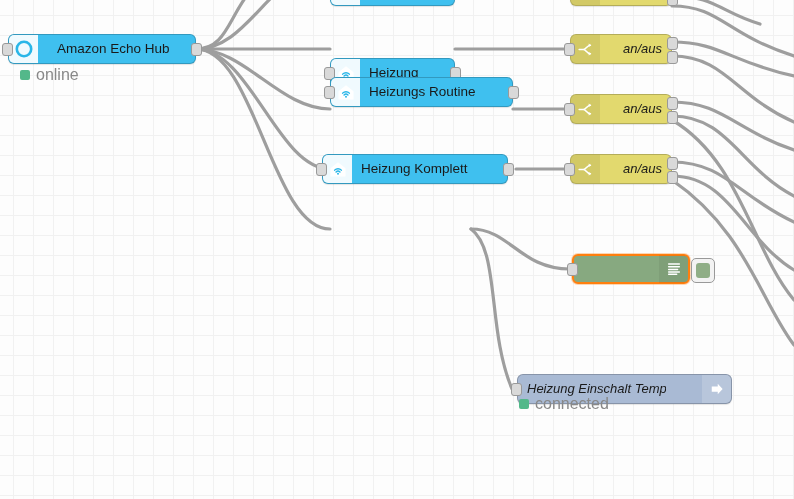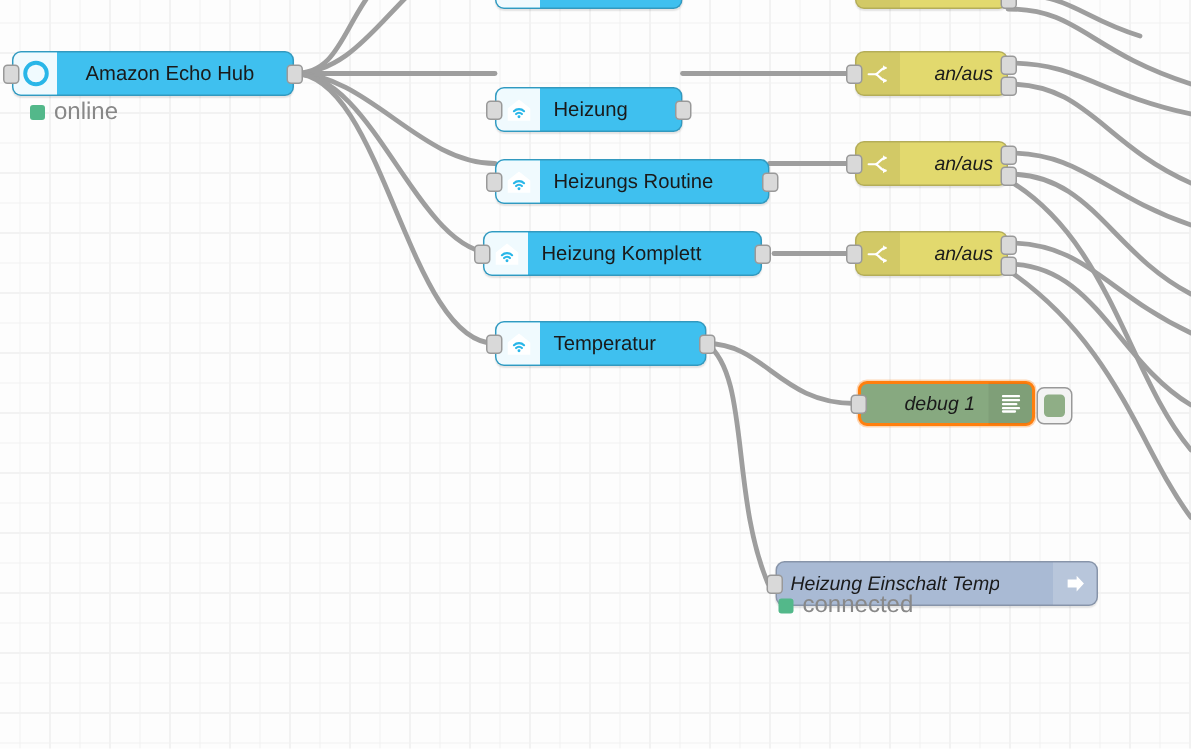--- a/index.html
+++ b/index.html
@@ -188,21 +188,21 @@
         <path d="M12 3 L22 11 V22 H2 V11 Z" fill="#ffffff"></path>
         <path d="M7.5 13.5a6.3 6.3 0 0 1 9 0" fill="none" stroke="#29b6e8" stroke-width="1.9" stroke-linecap="round"></path>
         <path d="M9.4 16a3.7 3.7 0 0 1 5.2 0" fill="none" stroke="#29b6e8" stroke-width="1.9" stroke-linecap="round"></path>
         <circle cx="12" cy="18.4" r="1.3" fill="#29b6e8"></circle>
       </svg>
     </span>
     <span class="label">Heizung</span>
     <span class="port out"></span>
   </div>
 
-  <div class="node n-alexa" style="left:330px;top:106px;width:183px;">
+  <div class="node n-alexa" style="left:330px;top:77px;width:183px;">
     <span class="port in"></span>
     <span class="icon-cell">
       <svg width="18" height="18" viewBox="0 0 24 24" aria-hidden="true">
         <path d="M12 3 L22 11 V22 H2 V11 Z" fill="#ffffff"></path>
         <path d="M7.5 13.5a6.3 6.3 0 0 1 9 0" fill="none" stroke="#29b6e8" stroke-width="1.9" stroke-linecap="round"></path>
         <path d="M9.4 16a3.7 3.7 0 0 1 5.2 0" fill="none" stroke="#29b6e8" stroke-width="1.9" stroke-linecap="round"></path>
         <circle cx="12" cy="18.4" r="1.3" fill="#29b6e8"></circle>
       </svg>
     </span>
     <span class="label">Heizungs Routine</span>
@@ -216,33 +216,20 @@
         <path d="M12 3 L22 11 V22 H2 V11 Z" fill="#ffffff"></path>
         <path d="M7.5 13.5a6.3 6.3 0 0 1 9 0" fill="none" stroke="#29b6e8" stroke-width="1.9" stroke-linecap="round"></path>
         <path d="M9.4 16a3.7 3.7 0 0 1 5.2 0" fill="none" stroke="#29b6e8" stroke-width="1.9" stroke-linecap="round"></path>
         <circle cx="12" cy="18.4" r="1.3" fill="#29b6e8"></circle>
       </svg>
     </span>
     <span class="label">Heizung Komplett</span>
     <span class="port out"></span>
   </div>
 
-  <div class="node n-alexa" style="left:330px;top:214px;width:141px;">
-    <span class="port in"></span>
-    <span class="icon-cell">
-      <svg width="18" height="18" viewBox="0 0 24 24" aria-hidden="true">
-        <path d="M12 3 L22 11 V22 H2 V11 Z" fill="#ffffff"></path>
-        <path d="M7.5 13.5a6.3 6.3 0 0 1 9 0" fill="none" stroke="#29b6e8" stroke-width="1.9" stroke-linecap="round"></path>
-        <path d="M9.4 16a3.7 3.7 0 0 1 5.2 0" fill="none" stroke="#29b6e8" stroke-width="1.9" stroke-linecap="round"></path>
-        <circle cx="12" cy="18.4" r="1.3" fill="#29b6e8"></circle>
-      </svg>
-    </span>
-    <span class="label">Temperatur</span>
-    <span class="port out"></span>
-  </div>
 
   <div class="node n-switch" style="left:570px;top:-24px;width:102px;">
 
     <span class="icon-cell">
       
     </span>
     <span class="label ital center"></span>
 
     <span class="port out" style="top:16px;"></span>
   </div>
@@ -284,21 +271,20 @@
         <path d="M16.5 15.6 L19.8 18 L16.5 20.4 Z" fill="#ffffff"></path>
       </svg>
     </span>
     <span class="label ital center">an/aus</span>
     <span class="port out" style="top:2px;"></span>
     <span class="port out" style="top:16px;"></span>
   </div>
 
   <div class="node n-debug selected" style="left:572px;top:254px;width:118px;">
     <span class="port in"></span>
-    <span class="label ital center">debug 1</span>
     <span class="icon-cell right">
       <svg width="16" height="16" viewBox="0 0 18 18" aria-hidden="true">
         <g stroke="#ffffff" stroke-width="1.7" stroke-linecap="round">
           <line x1="3" y1="3.5" x2="15" y2="3.5"></line>
           <line x1="3" y1="6.5" x2="15" y2="6.5"></line>
           <line x1="3" y1="9.5" x2="13" y2="9.5"></line>
           <line x1="3" y1="12.5" x2="15" y2="12.5"></line>
           <line x1="3" y1="15" x2="12" y2="15"></line>
         </g>
       </svg>

